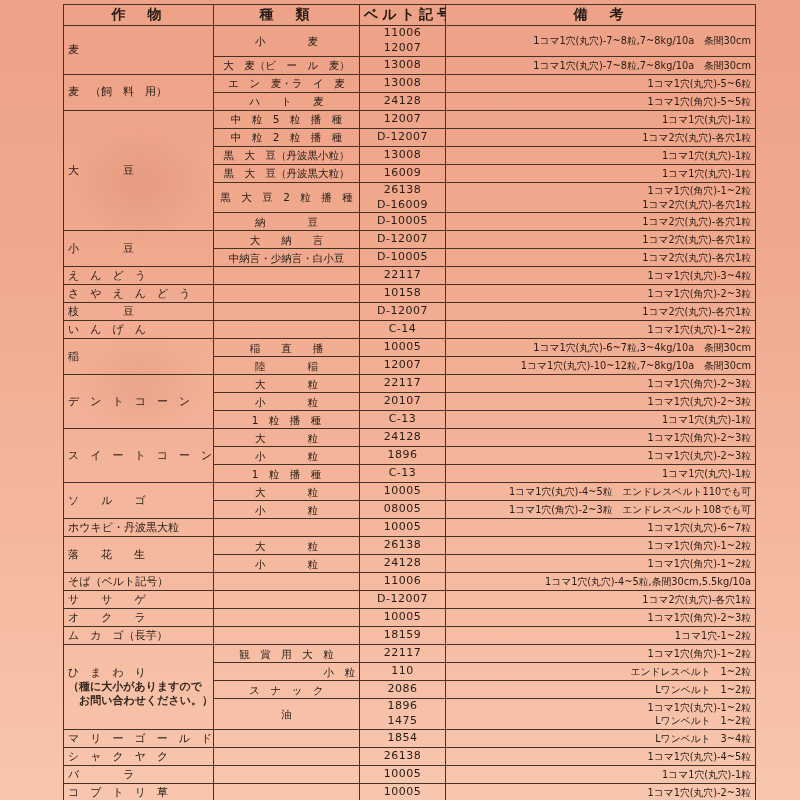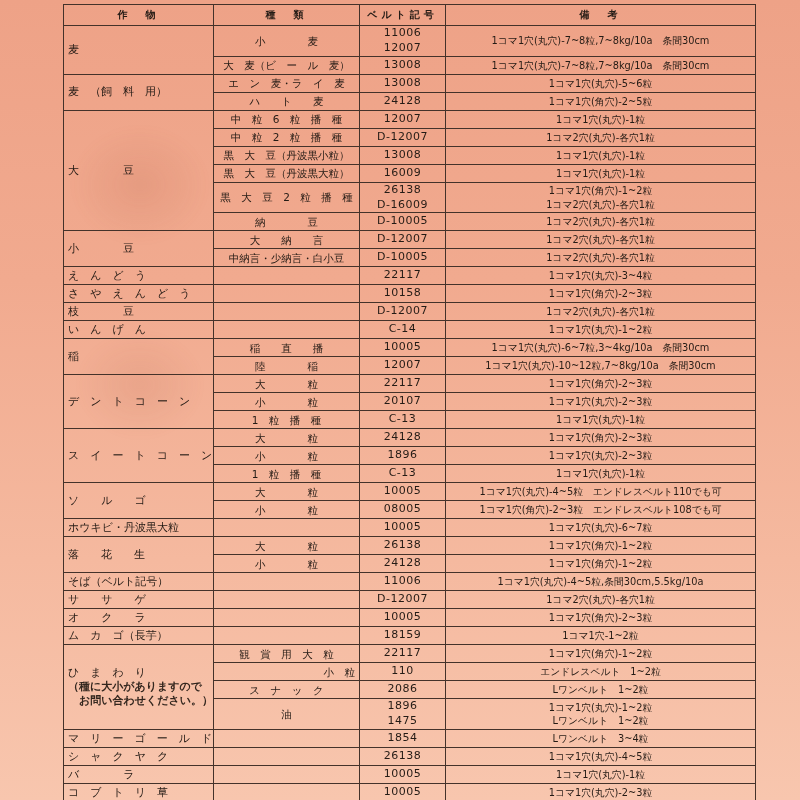--- a/index.html
+++ b/index.html
@@ -33,21 +33,21 @@
   }
   table.main th, table.main td {
     border: 1px solid #44322a;
     padding: 0 4px;
     overflow: hidden;
     white-space: nowrap;
   }
   table.main { border: 1.5px solid #3a2a22; }
   thead th {
     height: 20px;
-    font-size: 10px;
+    font-size: 14px;
     font-weight: 700;
     text-align: center;
     letter-spacing: 4px;
   }
   tr.normal { height: 18px; }
   tr.tall   { height: 30px; }
   td.crop {
     font-size: 11px;
     text-align: left;
     padding-left: 9px;
@@ -66,21 +66,21 @@
     text-align: center;
     margin-left: 44px;
   }
   td.code {
     font-size: 11px;
     text-align: center;
     letter-spacing: 0.5px;
   }
   td.remark {
     font-size: 9.8px;
-    text-align: center;
+    text-align: right;
     padding-left: 6px;
   }
   td div { line-height: 1.35; }
 </style>
 </head>
 <body>
 
 <div class="paper"></div>
 <div class="smudge smudge-1"></div>
 <div class="smudge smudge-2"></div>
@@ -142,29 +142,29 @@
         </td>
       </tr>
       <tr class="normal">
         <td class="type">
           <div>ハ　　ト　　麦</div>
         </td>
         <td class="code">
           <div>24128</div>
         </td>
         <td class="remark">
-          <div>1コマ1穴(角穴)-2~5粒</div>
+          <div>1コマ1穴(角穴)-5~5粒</div>
         </td>
       </tr>
       <tr class="normal">
         <td class="crop" rowspan="6">
           <div class="crop-name">大　　　　豆</div>
         </td>
         <td class="type">
-          <div>中　粒　6　粒　播　種</div>
+          <div>中　粒　5　粒　播　種</div>
         </td>
         <td class="code">
           <div>12007</div>
         </td>
         <td class="remark">
           <div>1コマ1穴(丸穴)-1粒</div>
         </td>
       </tr>
       <tr class="normal">
         <td class="type">

